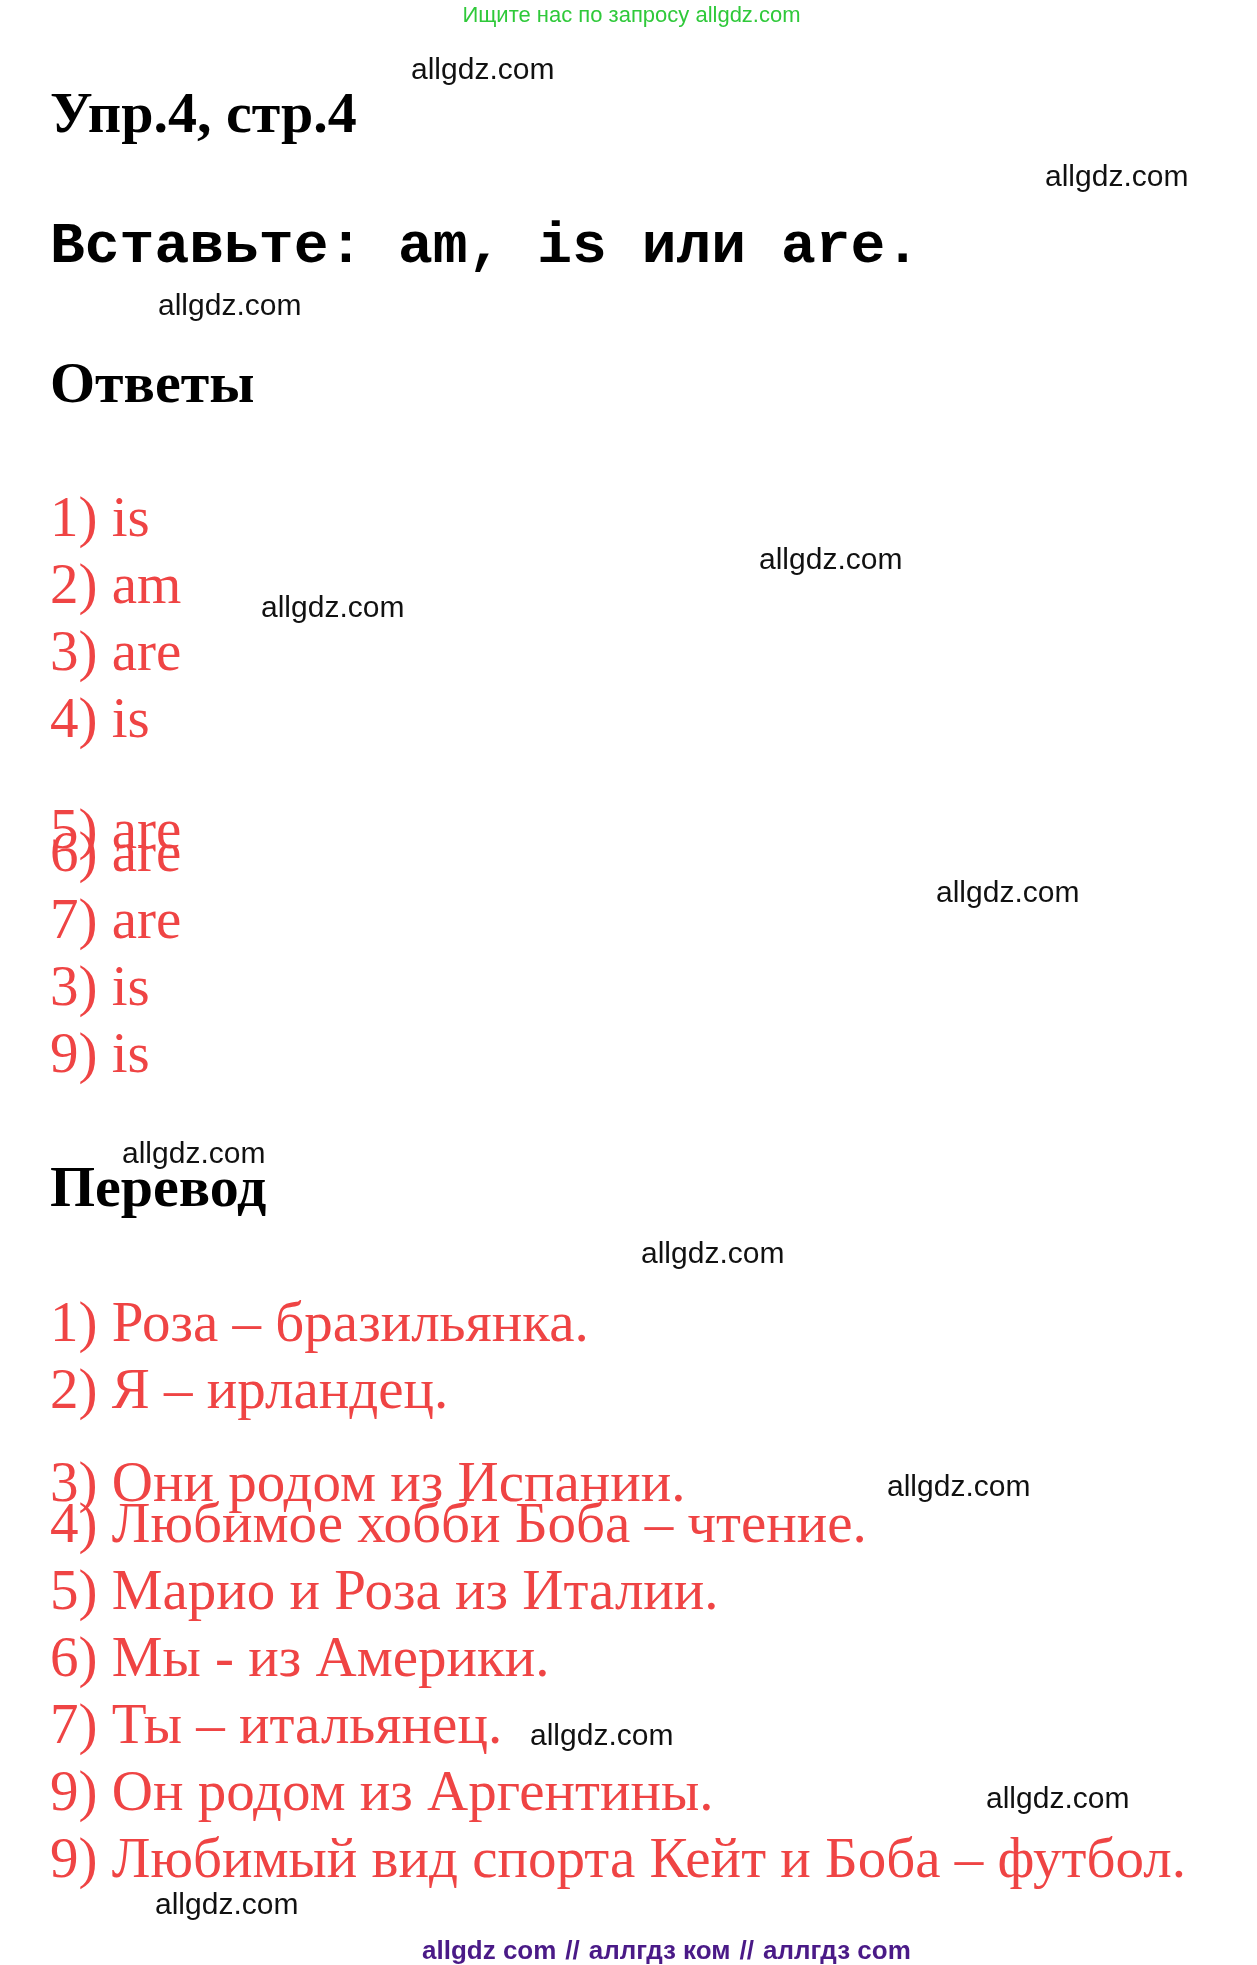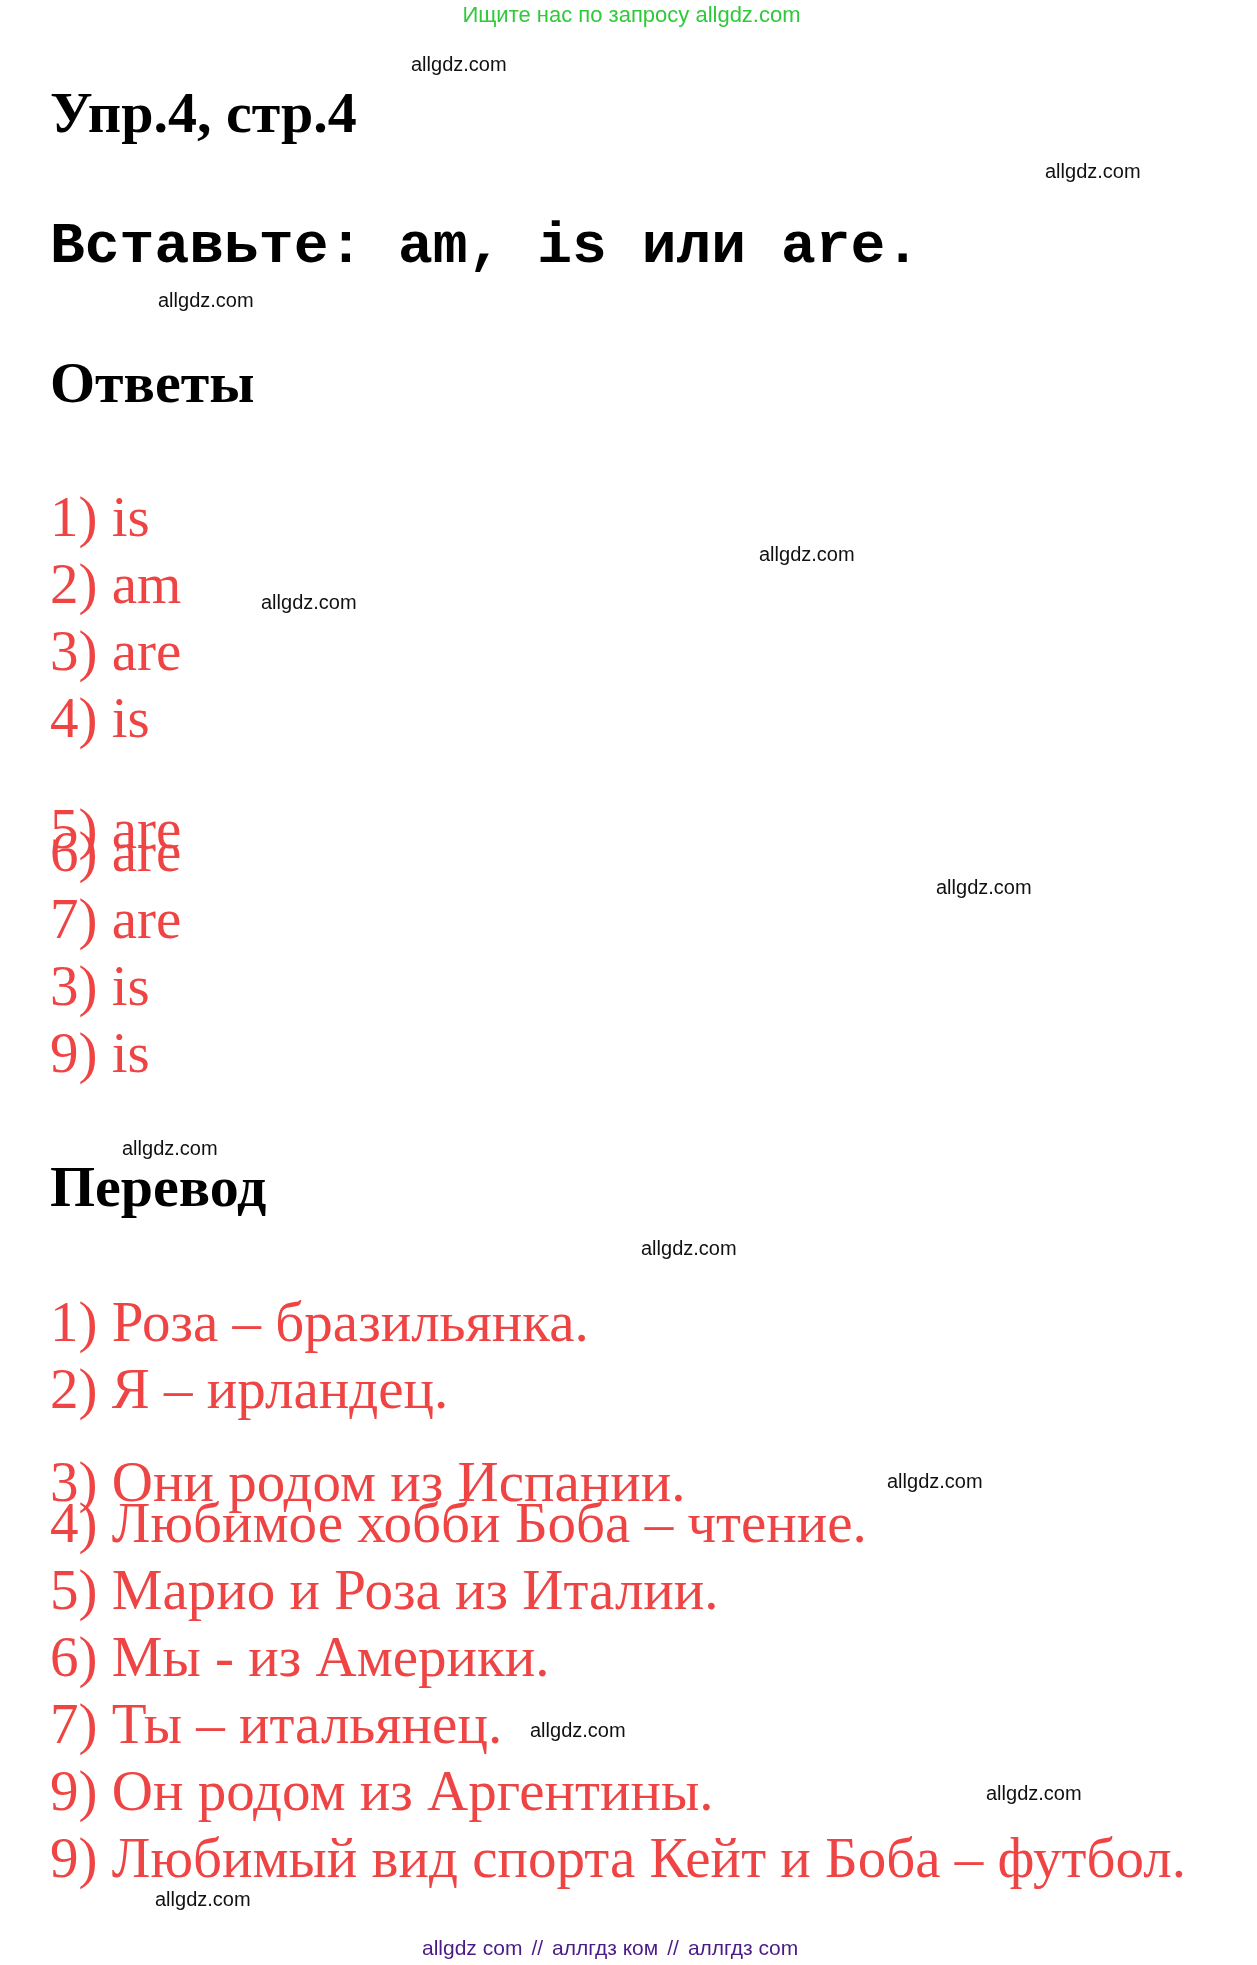--- a/index.html
+++ b/index.html
@@ -31,29 +31,30 @@
   }
   .line {
     font-family: "Liberation Serif", serif;
     font-size: 57px;
     color: #ef4444;
     left: 50px;
     text-align: center;
   }
   .wm {
     font-family: "Liberation Sans", sans-serif;
-    font-size: 20px;
+    font-size: 30px;
     color: #111;
   }
   .footer {
     font-family: "Liberation Sans", sans-serif;
-    font-size: 21px;
+    font-size: 26px;
     color: #4a1a87;
     left: 422px;
     top: 1937px;
+    font-weight: bold;
   }
   .footer a { color: inherit; text-decoration: none; }
   .footer .sep { padding: 0 9px; }
 </style>
 </head>
 <body>
 
 <div class="abs banner">
   <span>Ищите нас по запросу allgdz.com</span>
 </div>

